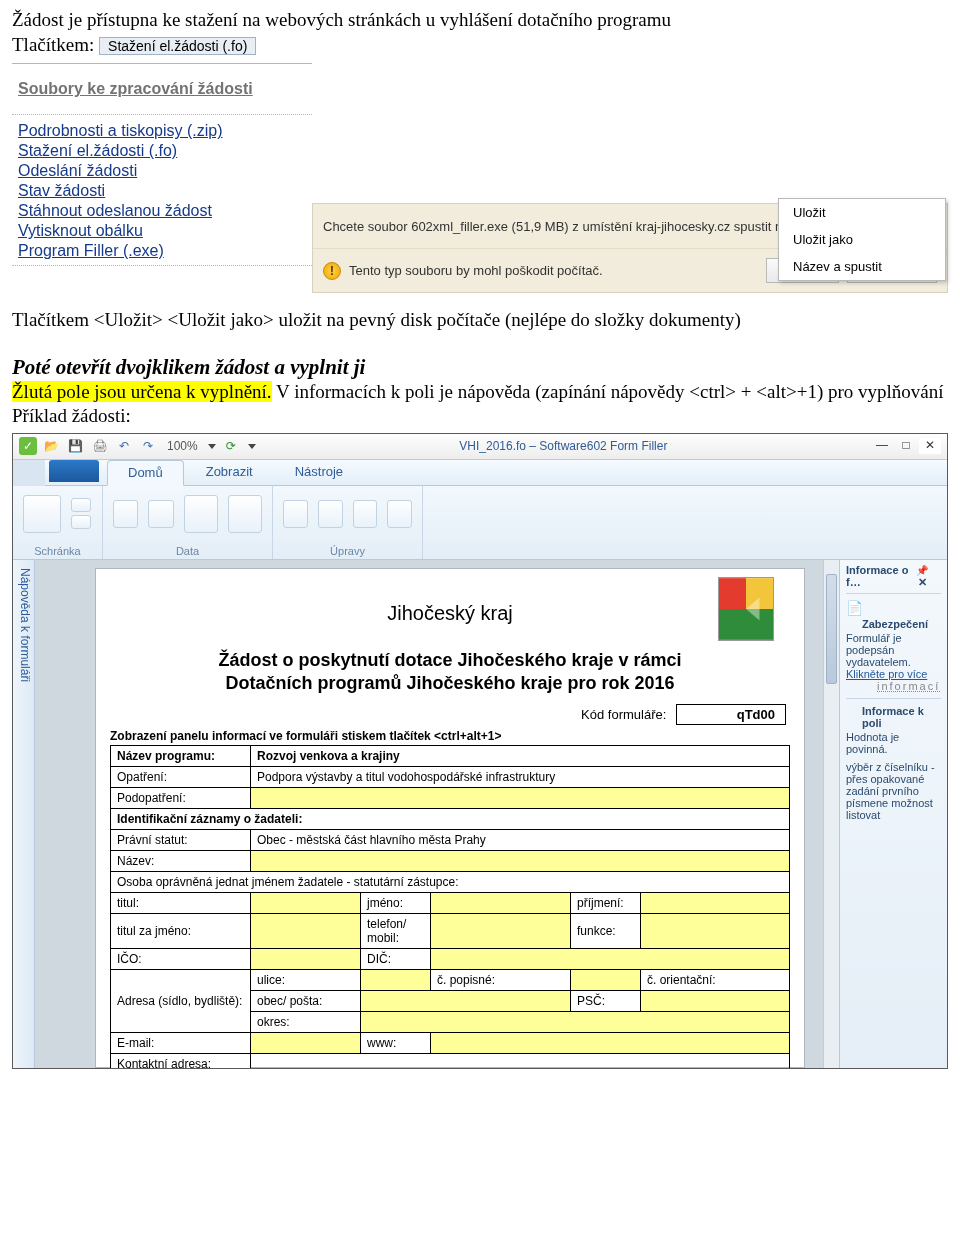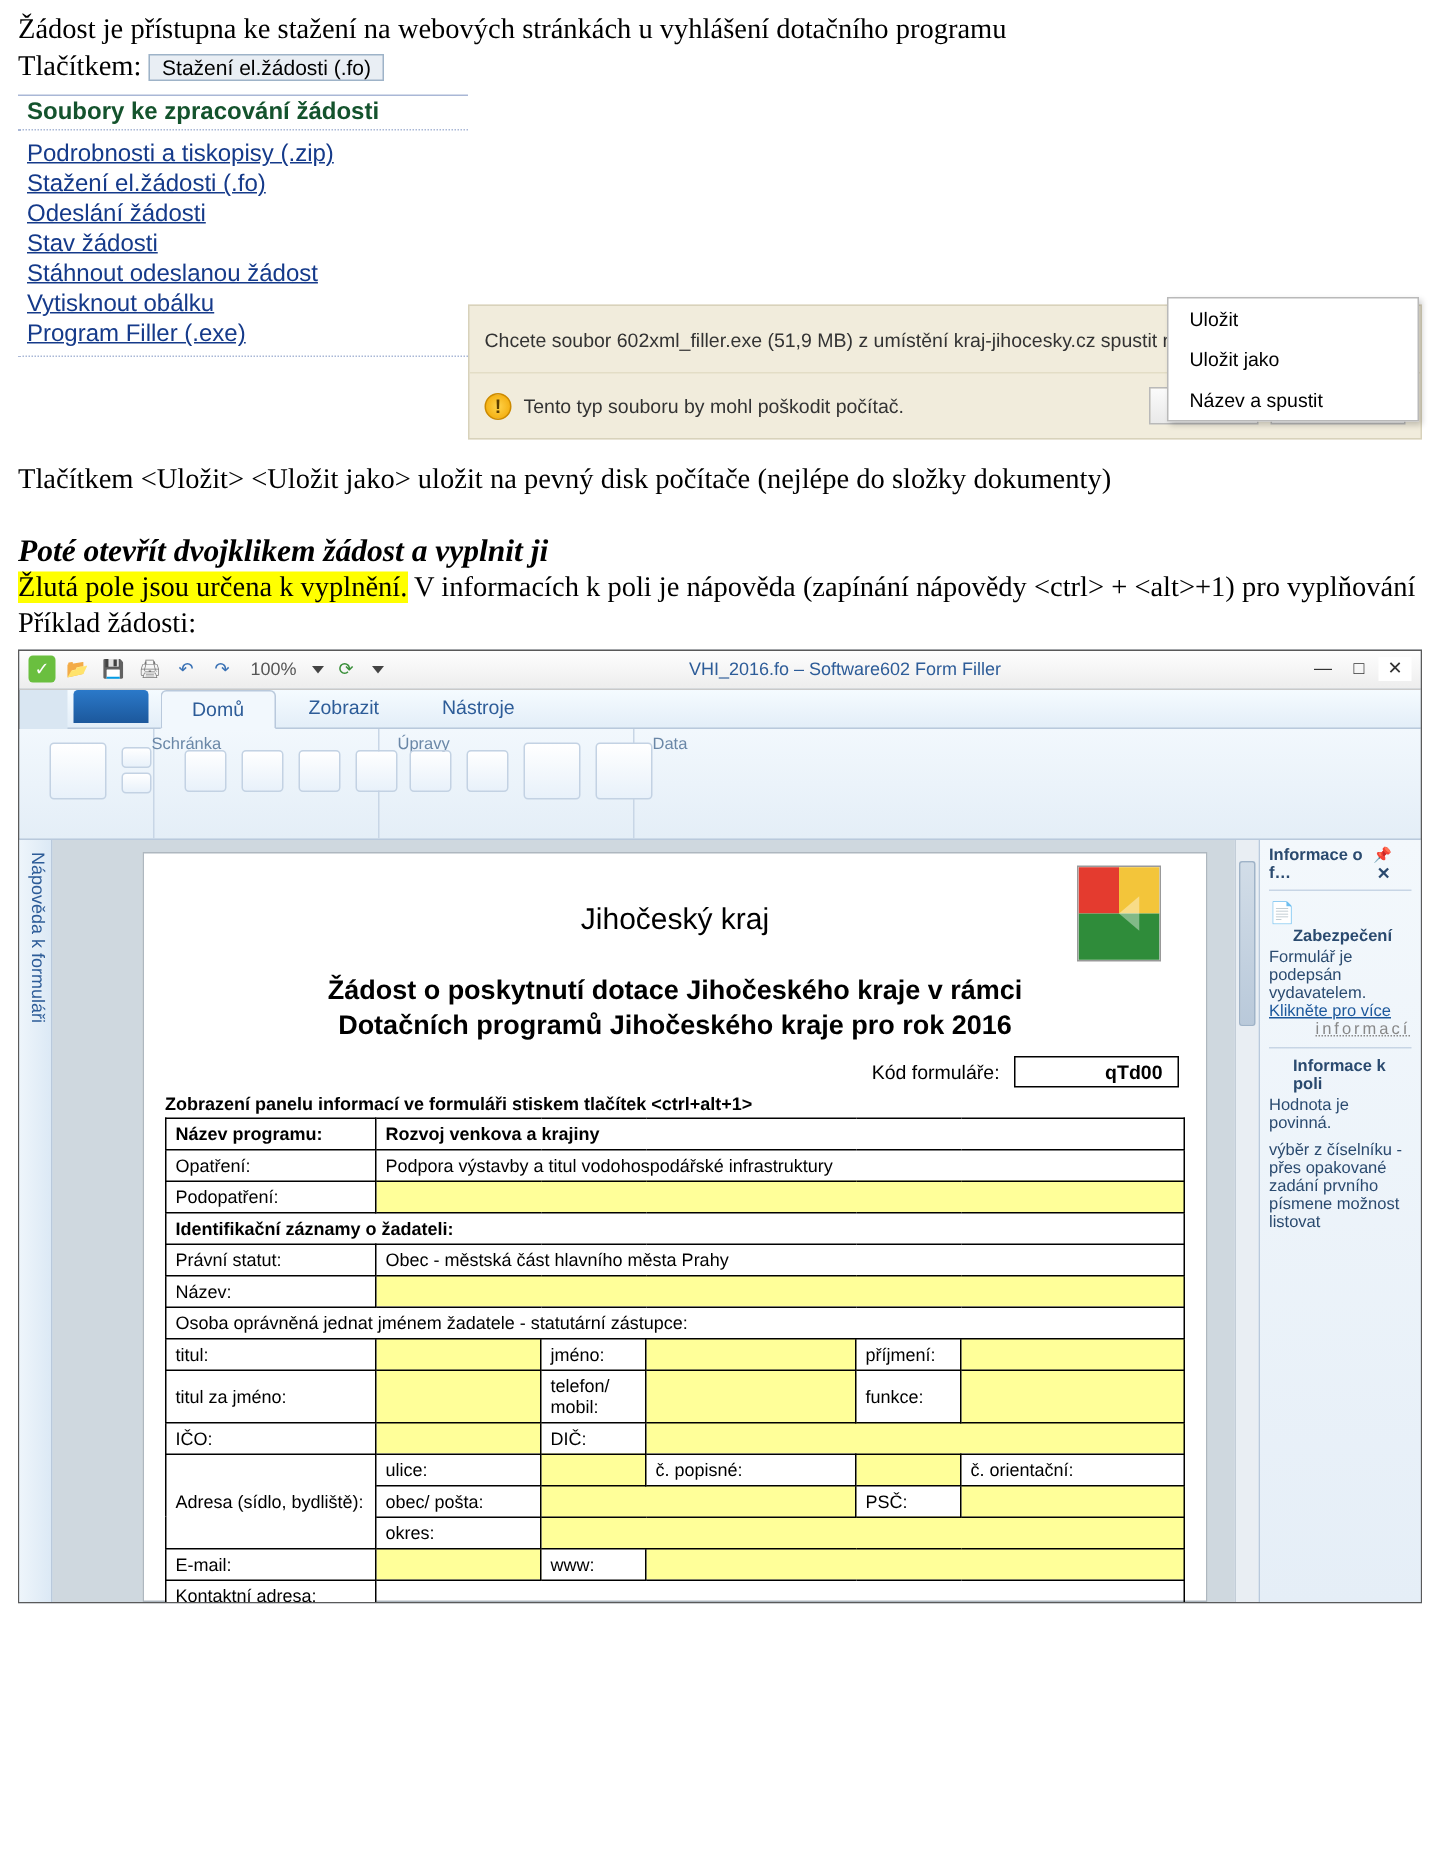--- a/index.html
+++ b/index.html
@@ -24,26 +24,27 @@
     margin: 6px 0 10px 0;
   }
   .links-panel {
     position: absolute;
     left: 0; top: 0;
     width: 300px;
     font-family: Arial, sans-serif;
     font-size: 16px;
   }
   .links-title {
-    color: #14532d;
+    color: #737373;
     font-weight: bold;
-    padding: 2px 6px;
+    padding: 16px 6px;
     background: #fff;
     border-top: 1px solid #a9b7d6;
     border-bottom: 1px dotted #a9b7d6;
+    text-decoration: underline;
   }
   .links-list { padding: 6px 6px 0 6px; }
   .link-item {
     color: #153a8a;
     text-decoration: underline;
     padding: 1px 0;
     cursor: pointer;
   }
   .links-bottom {
     border-top: 1px dotted #a9b7d6;
@@ -178,22 +179,22 @@
   .ribbon-body {
     height: 74px;
     background: linear-gradient(#f2f8fd,#e4eef7);
     border-bottom: 1px solid #b9c9dc;
     display: flex;
     font-size: 11px;
     color: #4a6a8f;
   }
   .rgroup {
     border-right: 1px solid #c8d6e6;
-    padding: 4px 10px 2px 20px;
-    display: flex; flex-direction: row; justify-content: space-between;
+    padding: 4px 10px 2px 10px;
+    display: flex; flex-direction: column; justify-content: space-between;
   }
   .rgroup-icons { display: flex; gap: 10px; align-items: center; height: 48px; }
   .rgroup-label { text-align: center; font-size: 11px; color: #6a87a7; }
   .ricon {
     width: 28px; height: 28px; border: 1px solid #c3d2e3; border-radius: 3px;
     background: linear-gradient(#fff,#e8f1fa);
     cursor: pointer;
   }
   .ricon.big { width: 38px; height: 38px; }
 
@@ -426,37 +427,37 @@
       <div class="rgroup" style="width:90px;">
         <div class="rgroup-icons">
           <div class="ricon big"></div>
           <div style="display:flex;flex-direction:column;gap:3px;">
             <div class="ricon" style="width:20px;height:14px;"></div>
             <div class="ricon" style="width:20px;height:14px;"></div>
           </div>
         </div>
         <div class="rgroup-label">Schránka</div>
       </div>
+      <div class="rgroup" style="width:170px;">
+        <div class="rgroup-icons">
+          <div class="ricon"></div>
+          <div class="ricon"></div>
+          <div class="ricon big"></div>
+          <div class="ricon big"></div>
+        </div>
+        <div class="rgroup-label">Data</div>
+      </div>
       <div class="rgroup" style="width:150px;">
         <div class="rgroup-icons">
           <div class="ricon"></div>
           <div class="ricon"></div>
           <div class="ricon"></div>
           <div class="ricon"></div>
         </div>
         <div class="rgroup-label">Úpravy</div>
-      </div>
-      <div class="rgroup" style="width:170px;">
-        <div class="rgroup-icons">
-          <div class="ricon"></div>
-          <div class="ricon"></div>
-          <div class="ricon big"></div>
-          <div class="ricon big"></div>
-        </div>
-        <div class="rgroup-label">Data</div>
       </div>
     </div>
 
     <div class="app-main">
       <div class="sidebar-tab">Nápověda k formuláři</div>
 
       <div class="doc-scroll">
         <div class="doc-page">
 
           <div class="form-header">

